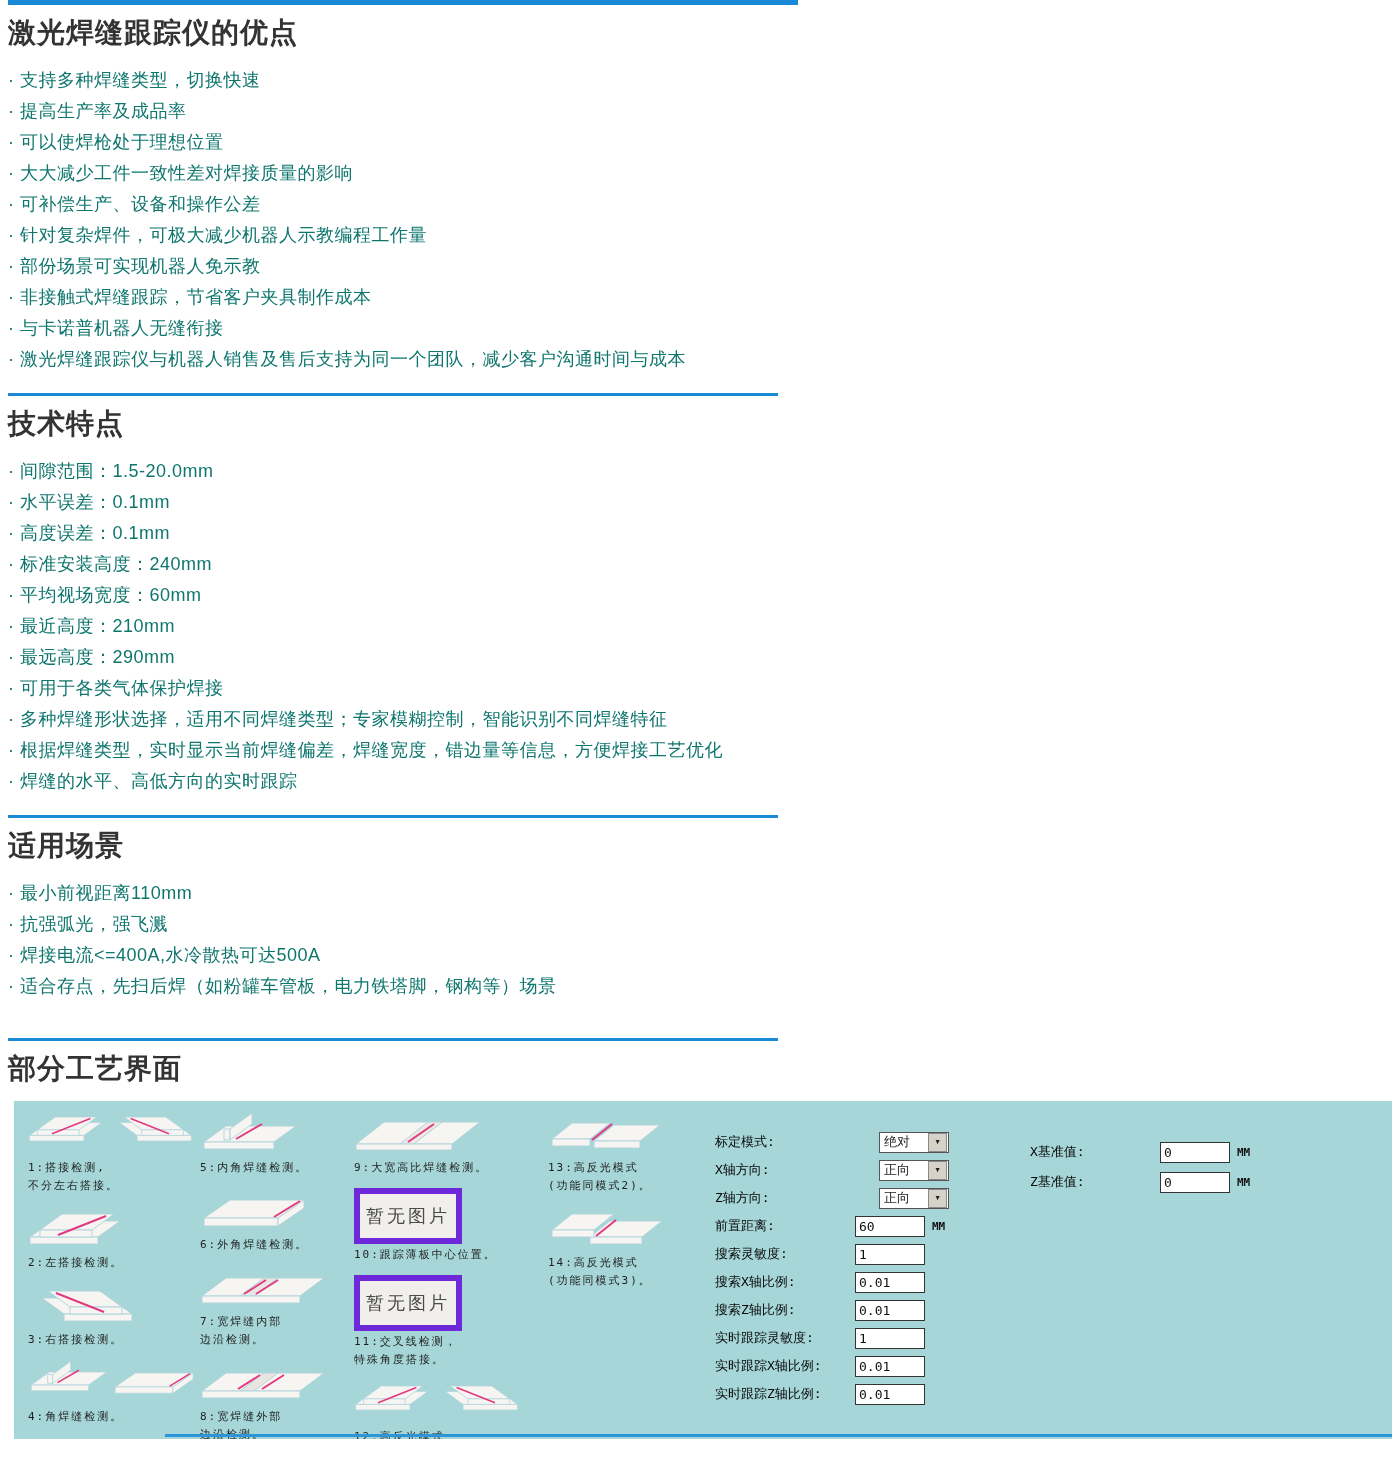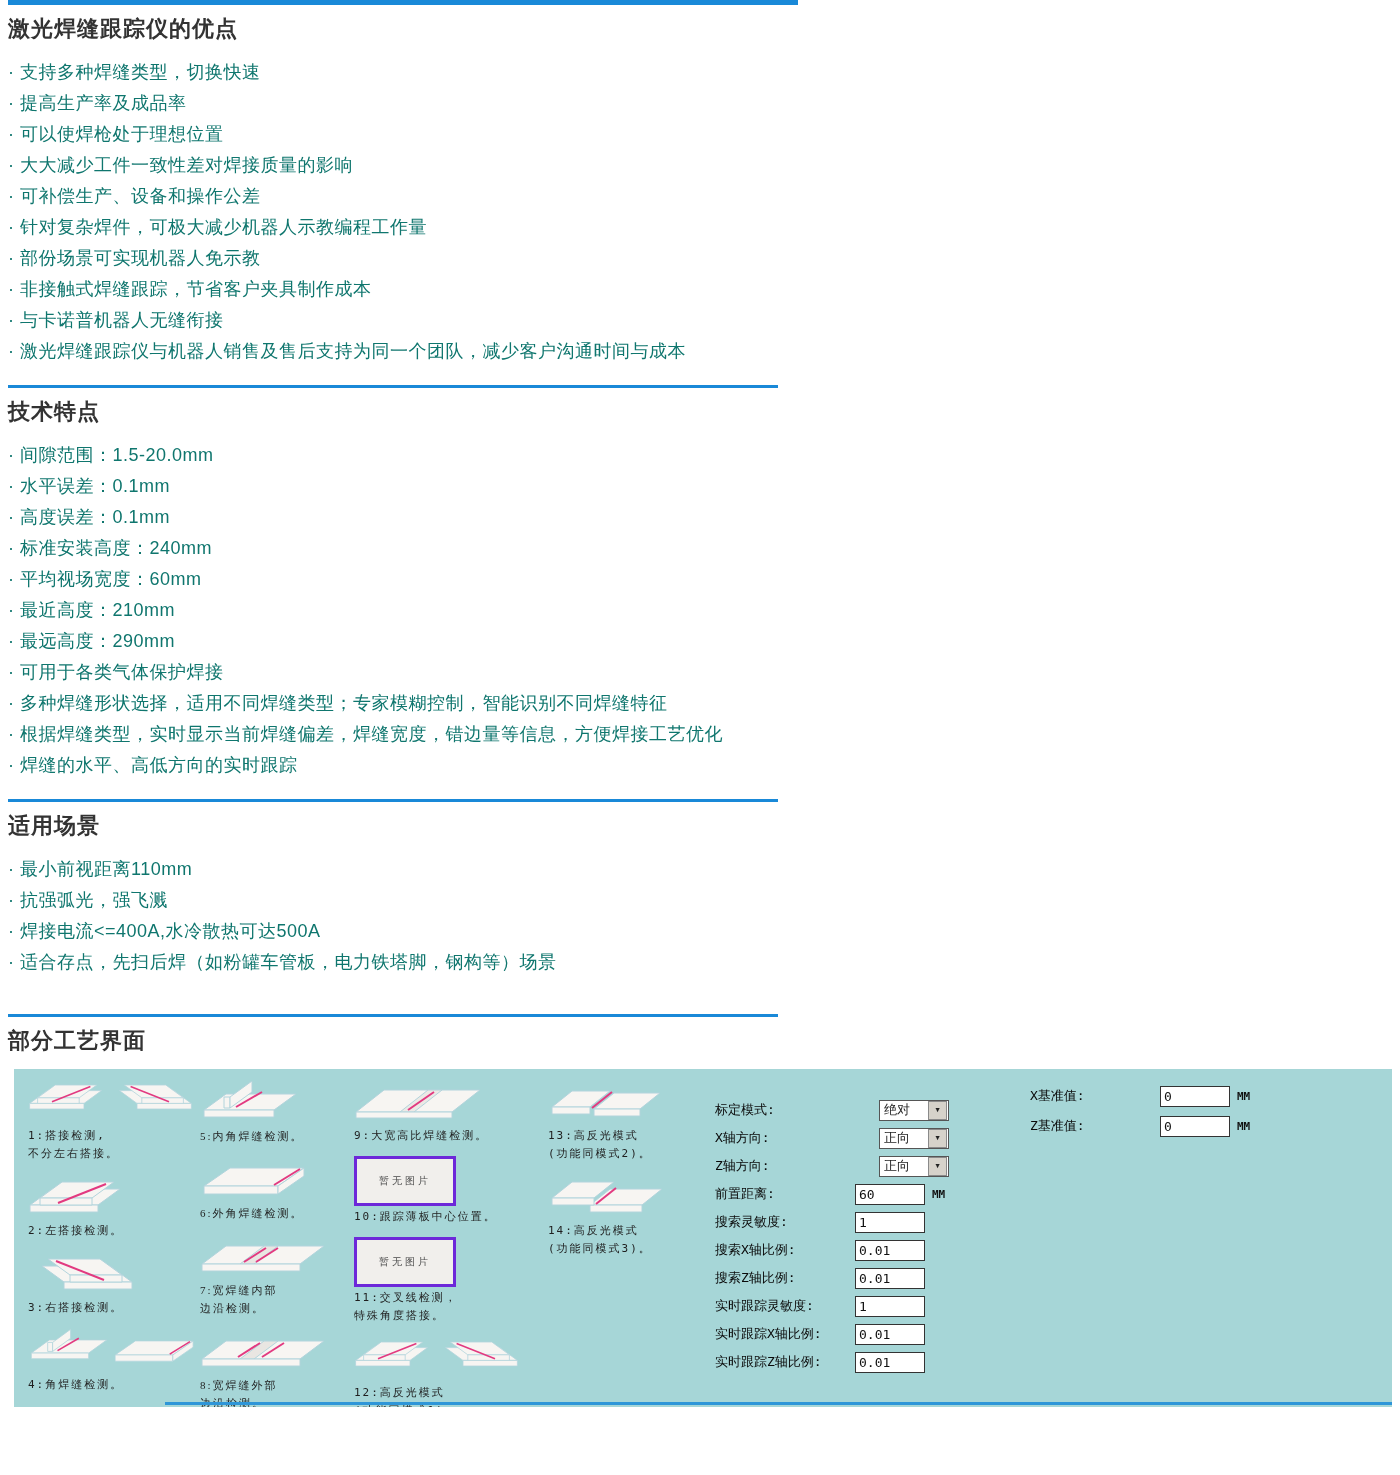--- a/index.html
+++ b/index.html
@@ -5,56 +5,56 @@
   html,body{margin:0;padding:0;}
   body{
     width:1400px;height:1475px;background:#ffffff;position:relative;
     font-family:"Liberation Sans", sans-serif;overflow:hidden;
   }
   .content{padding-left:8px;}
   .divider{background:#1989d8;}
   .divider.top{width:790px;height:5px;}
   .divider.mid{width:770px;height:3px;}
   .sec4 .divider.mid{margin-top:36px;}
-  h2.sec-title{font-size:22px;font-weight:bold;color:#333333;margin:9px 0 13px 0;letter-spacing:1px;}
+  h2.sec-title{font-size:28px;font-weight:bold;color:#333333;margin:9px 0 13px 0;letter-spacing:1px;}
   ul.bullets{list-style:none;margin:4px 0 18px 0;padding:0;}
   ul.bullets li{font-size:18px;color:#0f766e;line-height:31px;letter-spacing:0.5px;}
   ul.bullets li::before{content:"· ";}
 
   
   .panel{
     position:relative;margin-left:14px;margin-top:4px;width:1378px;height:338px;
     background:#a6d6d7;overflow:hidden;
     font-family:"DejaVu Sans Mono", monospace;color:#1f1f1f;
   }
   .mode-col{position:absolute;top:10px;}
   .col1{left:14px;width:172px;}
-  .col2{left:186px;width:160px;font-family:Liberation Serif, serif;}
+  .col2{left:186px;width:160px;}
   .col3{left:340px;width:192px;}
   .col4{left:534px;width:158px;}
   .mode{margin-bottom:11px;}
   .dgm{height:46px;display:flex;align-items:flex-end;margin-bottom:2px;}
-  .dgm.ph{height:44px;width:96px;background:#f1efec;border:3px solid #6d28d9;
-    display:flex;align-items:center;justify-content:center;font-size:10px;color:#4a4a4a;letter-spacing:3px;}
+  .dgm.ph{height:44px;width:96px;background:#f1efec;border:6px solid #6d28d9;
+    display:flex;align-items:center;justify-content:center;font-size:18px;color:#4a4a4a;letter-spacing:3px;}
   .mode .cap{font-size:11px;line-height:18px;letter-spacing:2px;white-space:pre-line;}
 
   
   .pform{position:absolute;left:701px;top:27px;width:260px;}
   .frow{display:flex;align-items:center;height:28px;}
   .flabel{width:140px;font-size:13px;color:#0a0a0a;flex:none;}
   .sel{width:70px;height:21px;background:#fff;border:1px solid #555;box-sizing:border-box;
     display:flex;align-items:center;justify-content:space-between;padding-left:4px;font-size:13px;flex:none;margin-left:24px;}
   .sel-btn{width:17px;height:17px;background:#d6d2ca;border:1px solid #8a8a8a;font-size:7px;color:#222;
     display:flex;align-items:center;justify-content:center;margin-right:1px;flex:none;}
   .tin{width:70px;height:21px;background:#fff;border:1px solid #333;box-sizing:border-box;
     font-size:13px;padding:0 3px;font-family:inherit;color:#111;flex:none;}
   .unit{font-size:11px;font-weight:bold;margin-left:7px;color:#111;}
 
   
-  .bform{position:absolute;left:1016px;top:12px;width:300px;}
+  .bform{position:absolute;left:1016px;top:36px;width:300px;}
   .bform .frow{height:30px;}
   .bform .flabel{width:130px;}
 
   .bottom-line{position:absolute;left:151px;right:0;top:333px;height:3px;background:#2e96d8;}
 </style>
 </head>
 <body>
 
 <div class="content">
 

